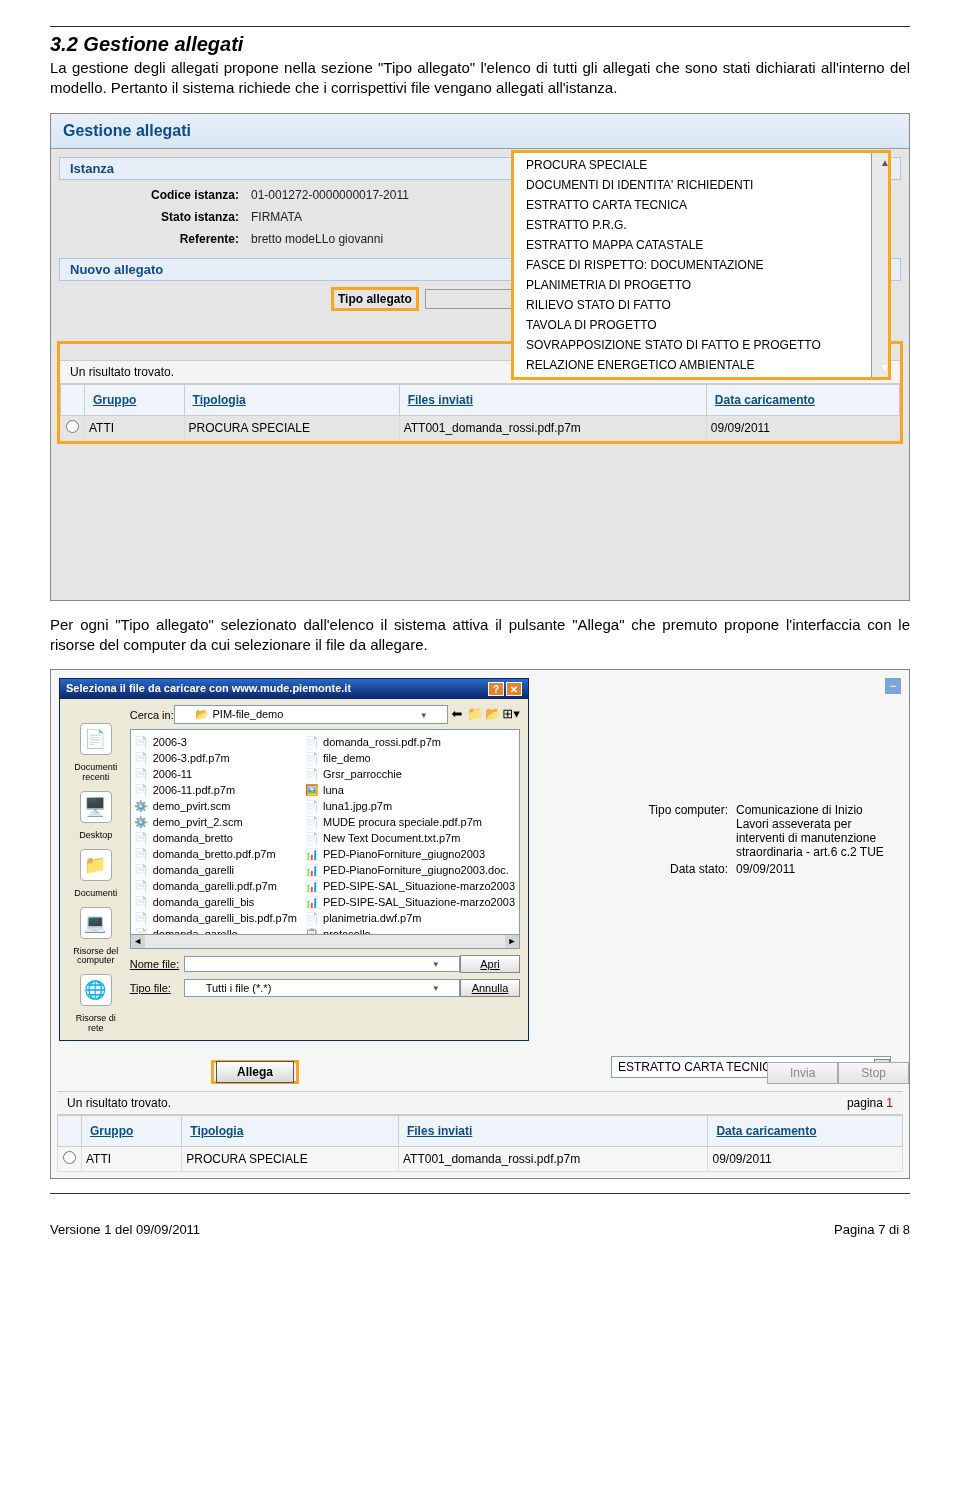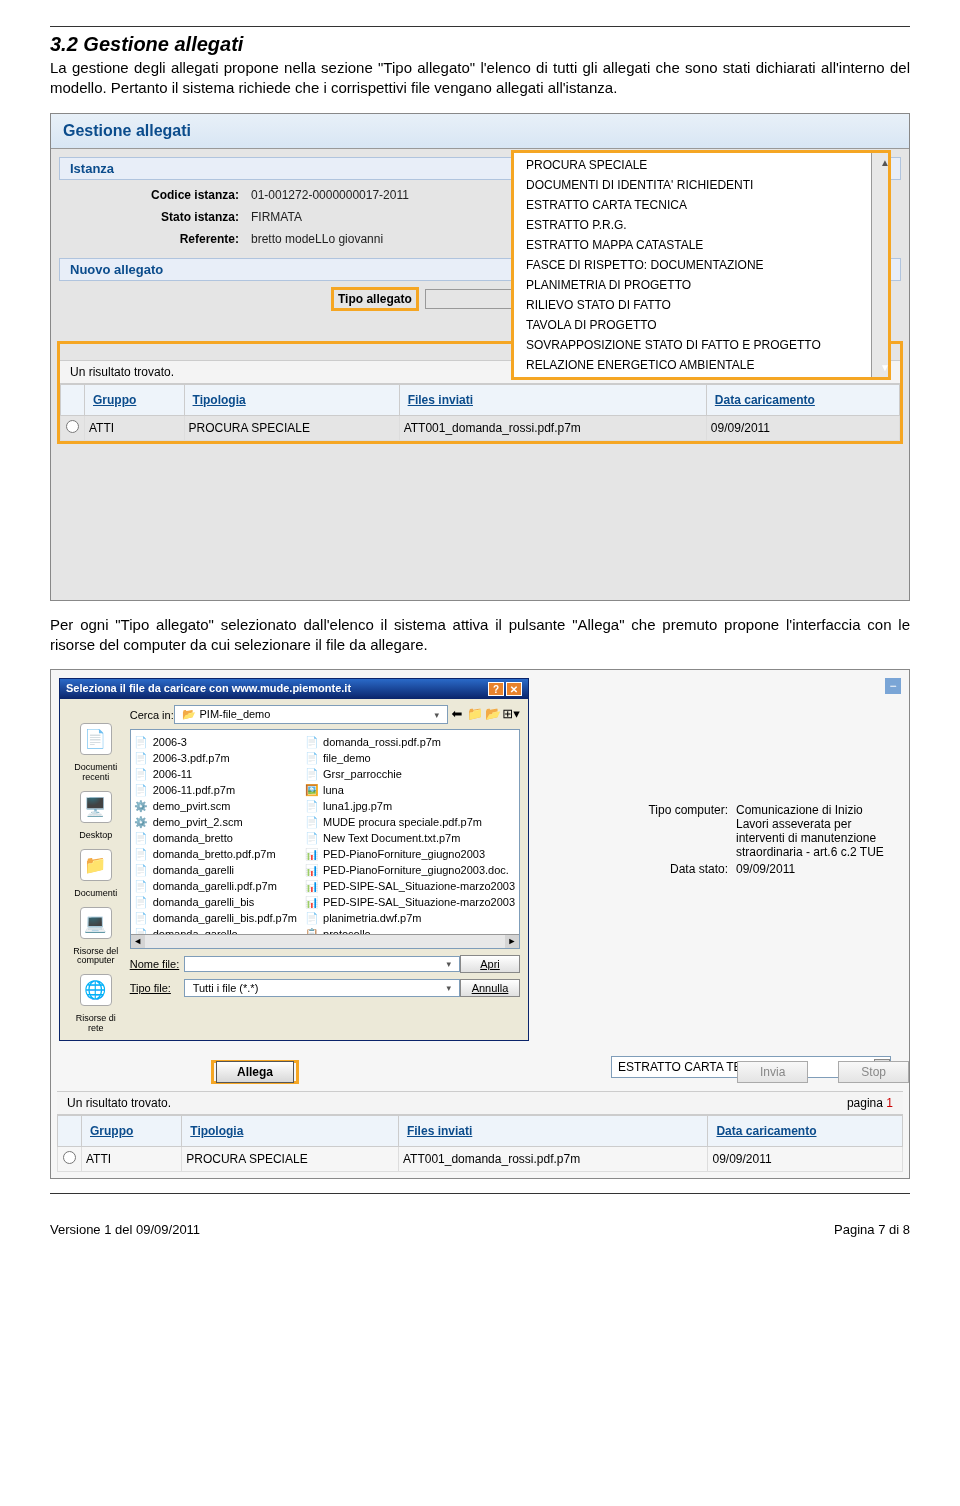--- a/index.html
+++ b/index.html
@@ -36,37 +36,37 @@
   .hl-box{border:3px solid #f5a623;margin:0 6px 6px}
   .dlg{position:absolute;left:8px;top:8px;width:470px;background:#ece9d8;border:1px solid #0a246a;font-size:11px}
   .dlg-title{background:linear-gradient(#2a6ac8,#0a246a);color:#fff;padding:3px 6px;display:flex;justify-content:space-between;font-weight:bold}
   .dlg-title .btns span{display:inline-block;width:16px;height:14px;background:#e8822c;margin-left:2px;text-align:center;font-size:10px;line-height:13px;color:#fff;border:1px solid #fff}
   .dlg-body{padding:6px 8px;display:flex;gap:6px}
   .dlg-side{width:64px;display:flex;flex-direction:column;gap:8px;align-items:center;padding-top:18px}
   .dlg-side .ic{width:32px;height:32px;border-radius:4px;background:#fff;border:1px solid #aaa;display:flex;align-items:center;justify-content:center;font-size:18px}
   .dlg-side .sl{font-size:9px;text-align:center;line-height:1.1}
   .dlg-main{flex:1}
   .dlg-toprow{display:flex;align-items:center;margin-bottom:5px}
-  .fld{border:1px solid #7f9db9;background:#fff;padding:2px 8px;font-size:11px;flex:1;display:flex;align-items:center;justify-content:space-between}
+  .fld{border:1px solid #7f9db9;background:#fff;padding:2px 21px;font-size:11px;flex:1;display:flex;align-items:center;justify-content:space-between}
   .fld .dd{font-size:9px;color:#555}
   .toolbar-ic{width:18px;height:18px;display:inline-block;text-align:center;font-size:13px}
   .filegrid{border:1px solid #7f9db9;background:#fff;padding:4px;height:220px;display:flex;gap:8px;overflow:hidden;position:relative}
   .filecol{flex:1}
   .fileitem{display:flex;align-items:center;gap:4px;padding:1px 0;font-size:11px;white-space:nowrap}
   .fic{width:14px;height:14px;display:inline-flex;align-items:center;justify-content:center;font-size:11px;flex-shrink:0}
   .hscroll{position:absolute;left:0;right:0;bottom:0;height:14px;background:#e8e8e8;display:flex;justify-content:space-between;border-top:1px solid #999}
   .hscroll span{width:14px;text-align:center;background:#d4d4d4;font-size:9px;line-height:13px}
   .dlg-botrow{display:flex;align-items:center;margin-top:6px}
   .dlg-botrow label{width:54px;text-decoration:underline}
   .dlg-btn{width:60px;border:1px solid #888;background:linear-gradient(#fff,#e0e0e0);padding:2px 0;text-align:center;text-decoration:underline}
   .shot2-right{position:absolute;right:18px;top:130px;width:260px;font-size:12px}
   .shot2-right .r{display:flex;margin:3px 0}
   .shot2-right .rl{width:105px;text-align:right;padding-right:8px}
   .shot2-panel{position:absolute;right:18px;bottom:100px;width:280px;height:22px;border:1px solid #7f9db9;background:#fff;display:flex;align-items:center;padding-left:6px;justify-content:space-between}
-  .allega-row{margin:28px 0 30px 160px;display:flex;gap:30px;align-items:center}
+  .allega-row{margin:28px 0 30px 160px;display:flex;align-items:flex-end}
   .allega{border:3px solid #f5a623;padding:2px}
   .allega-btn{border:1px solid #555;background:linear-gradient(#fff,#d8d8d8);padding:3px 20px;font-weight:bold;font-size:12px}
   .gbtn{border:1px solid #aaa;background:linear-gradient(#f8f8f8,#e4e4e4);padding:3px 22px;font-size:12px;color:#888}
   .footer{display:flex;justify-content:space-between;font-size:13px;margin-top:28px}
 </style>
 </head>
 <body>
 
 <div class="page">
   <hr class="rule">

